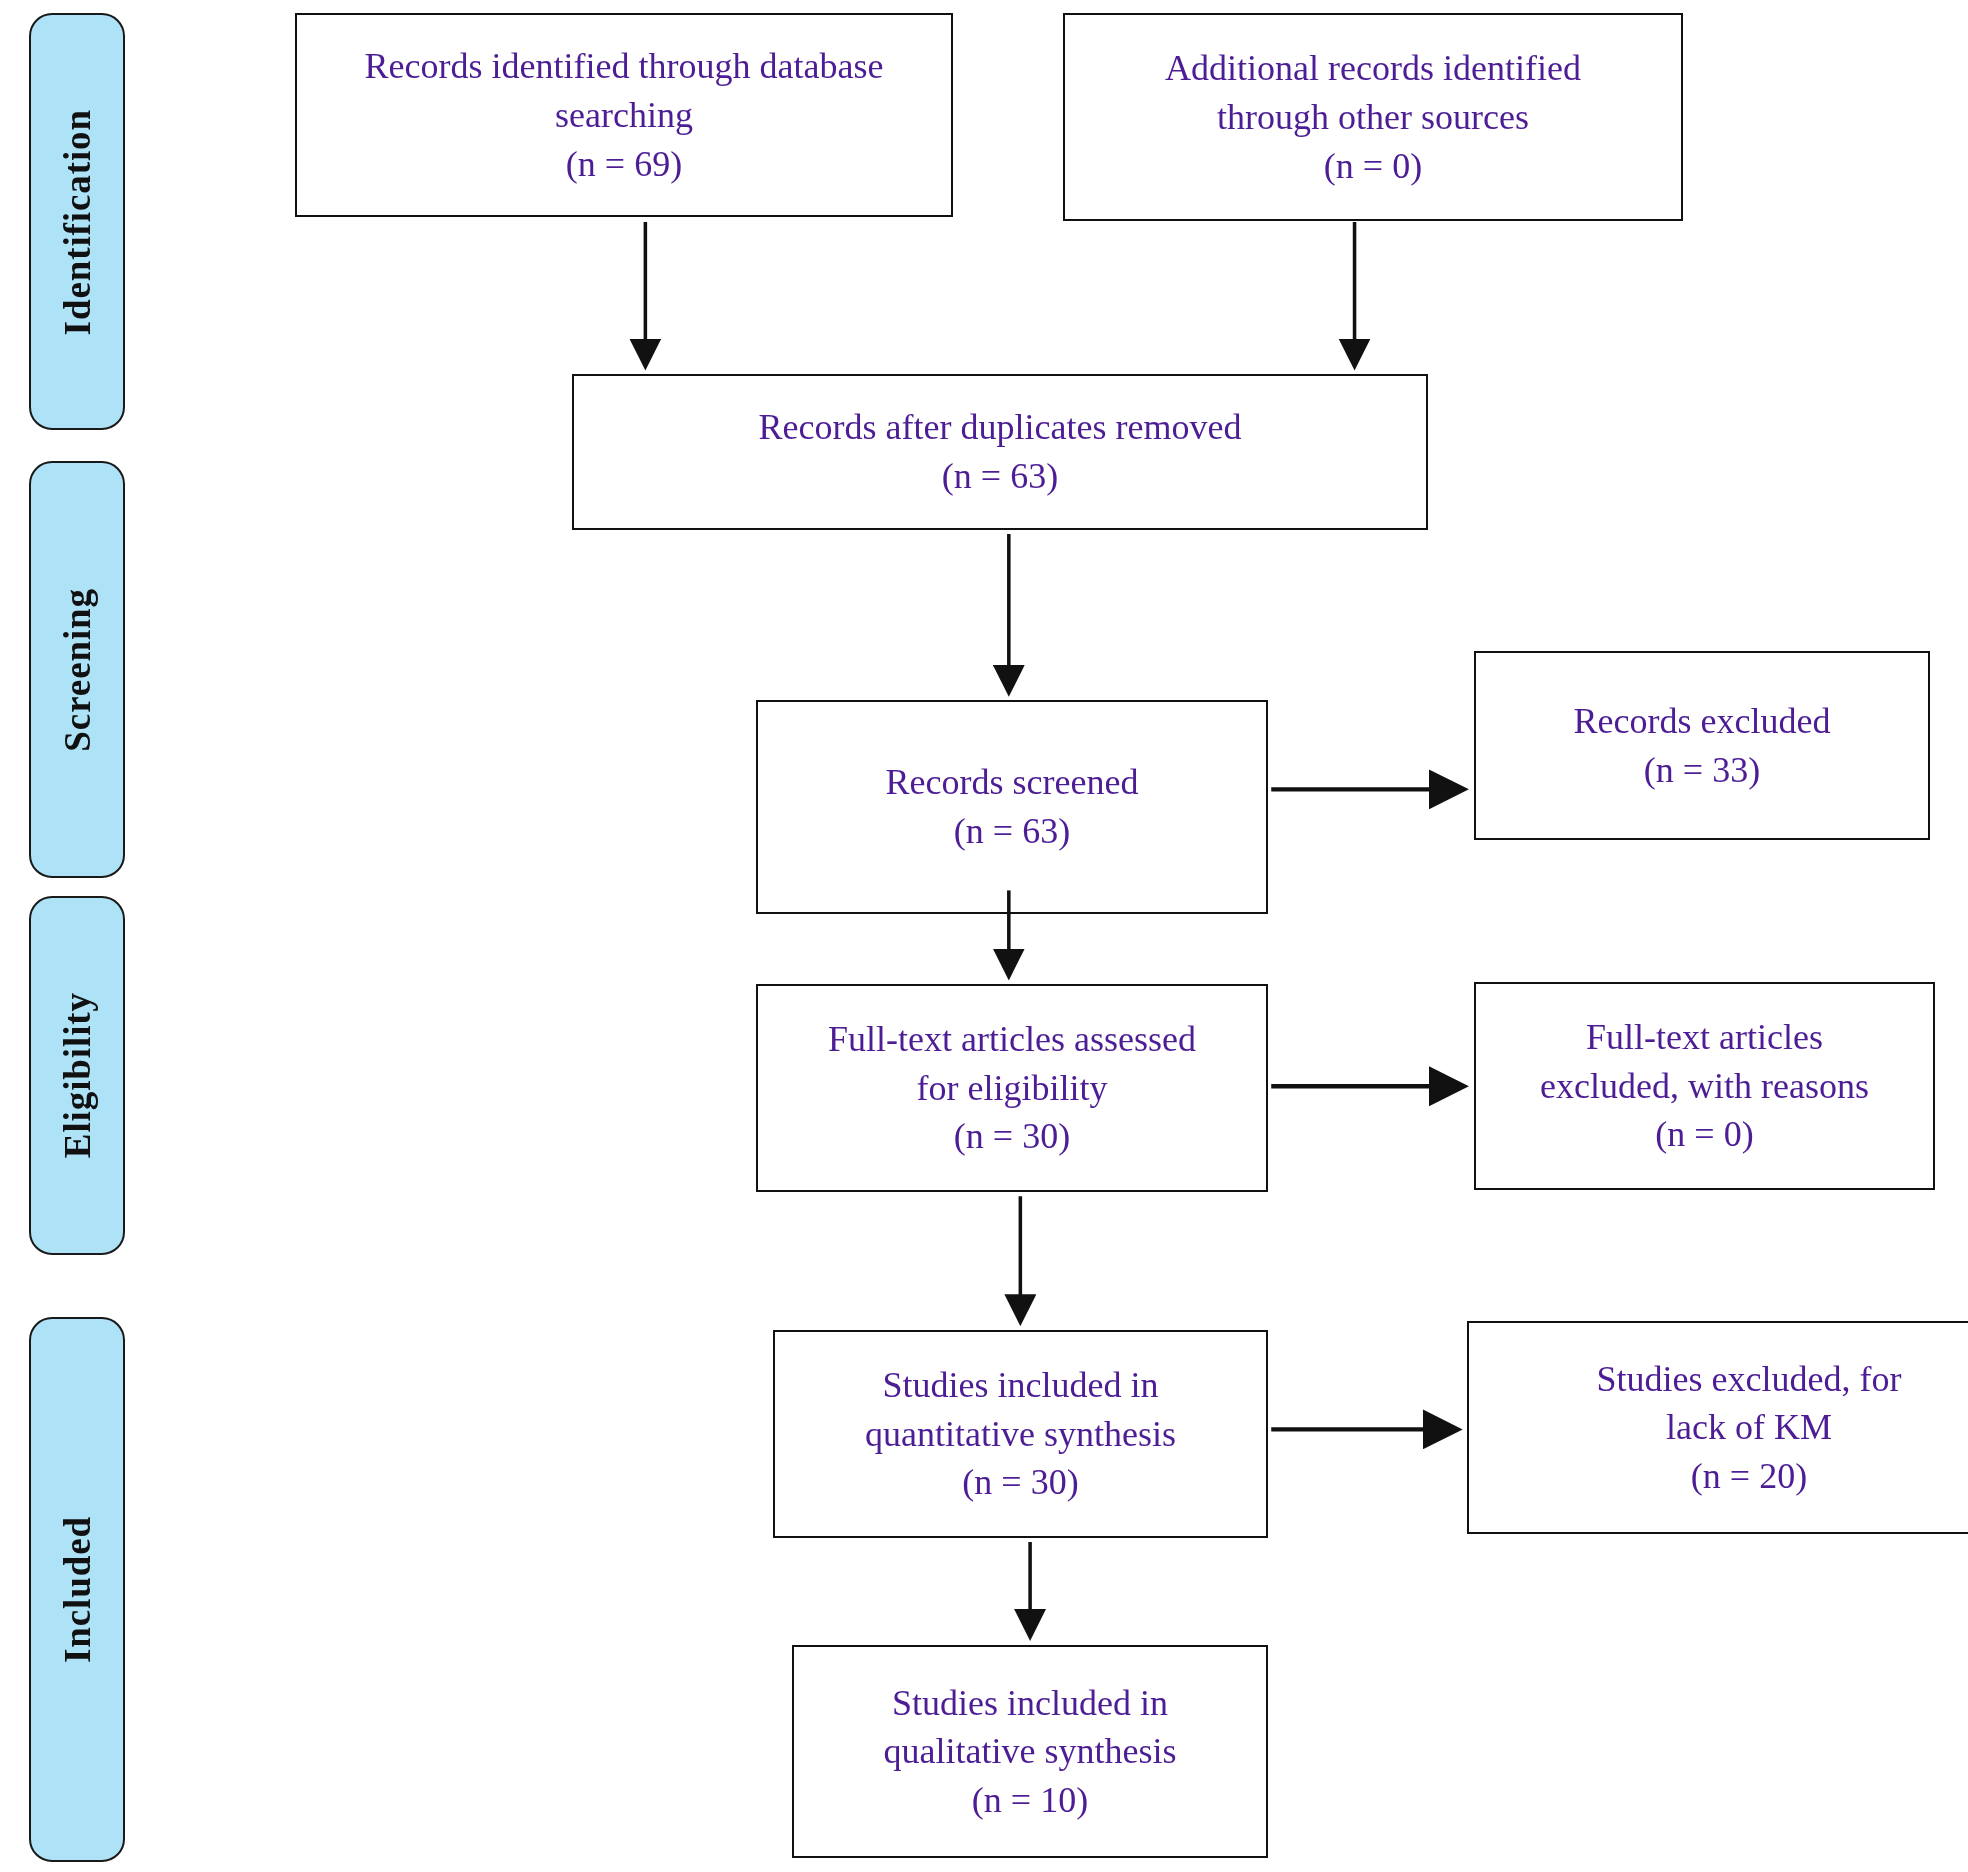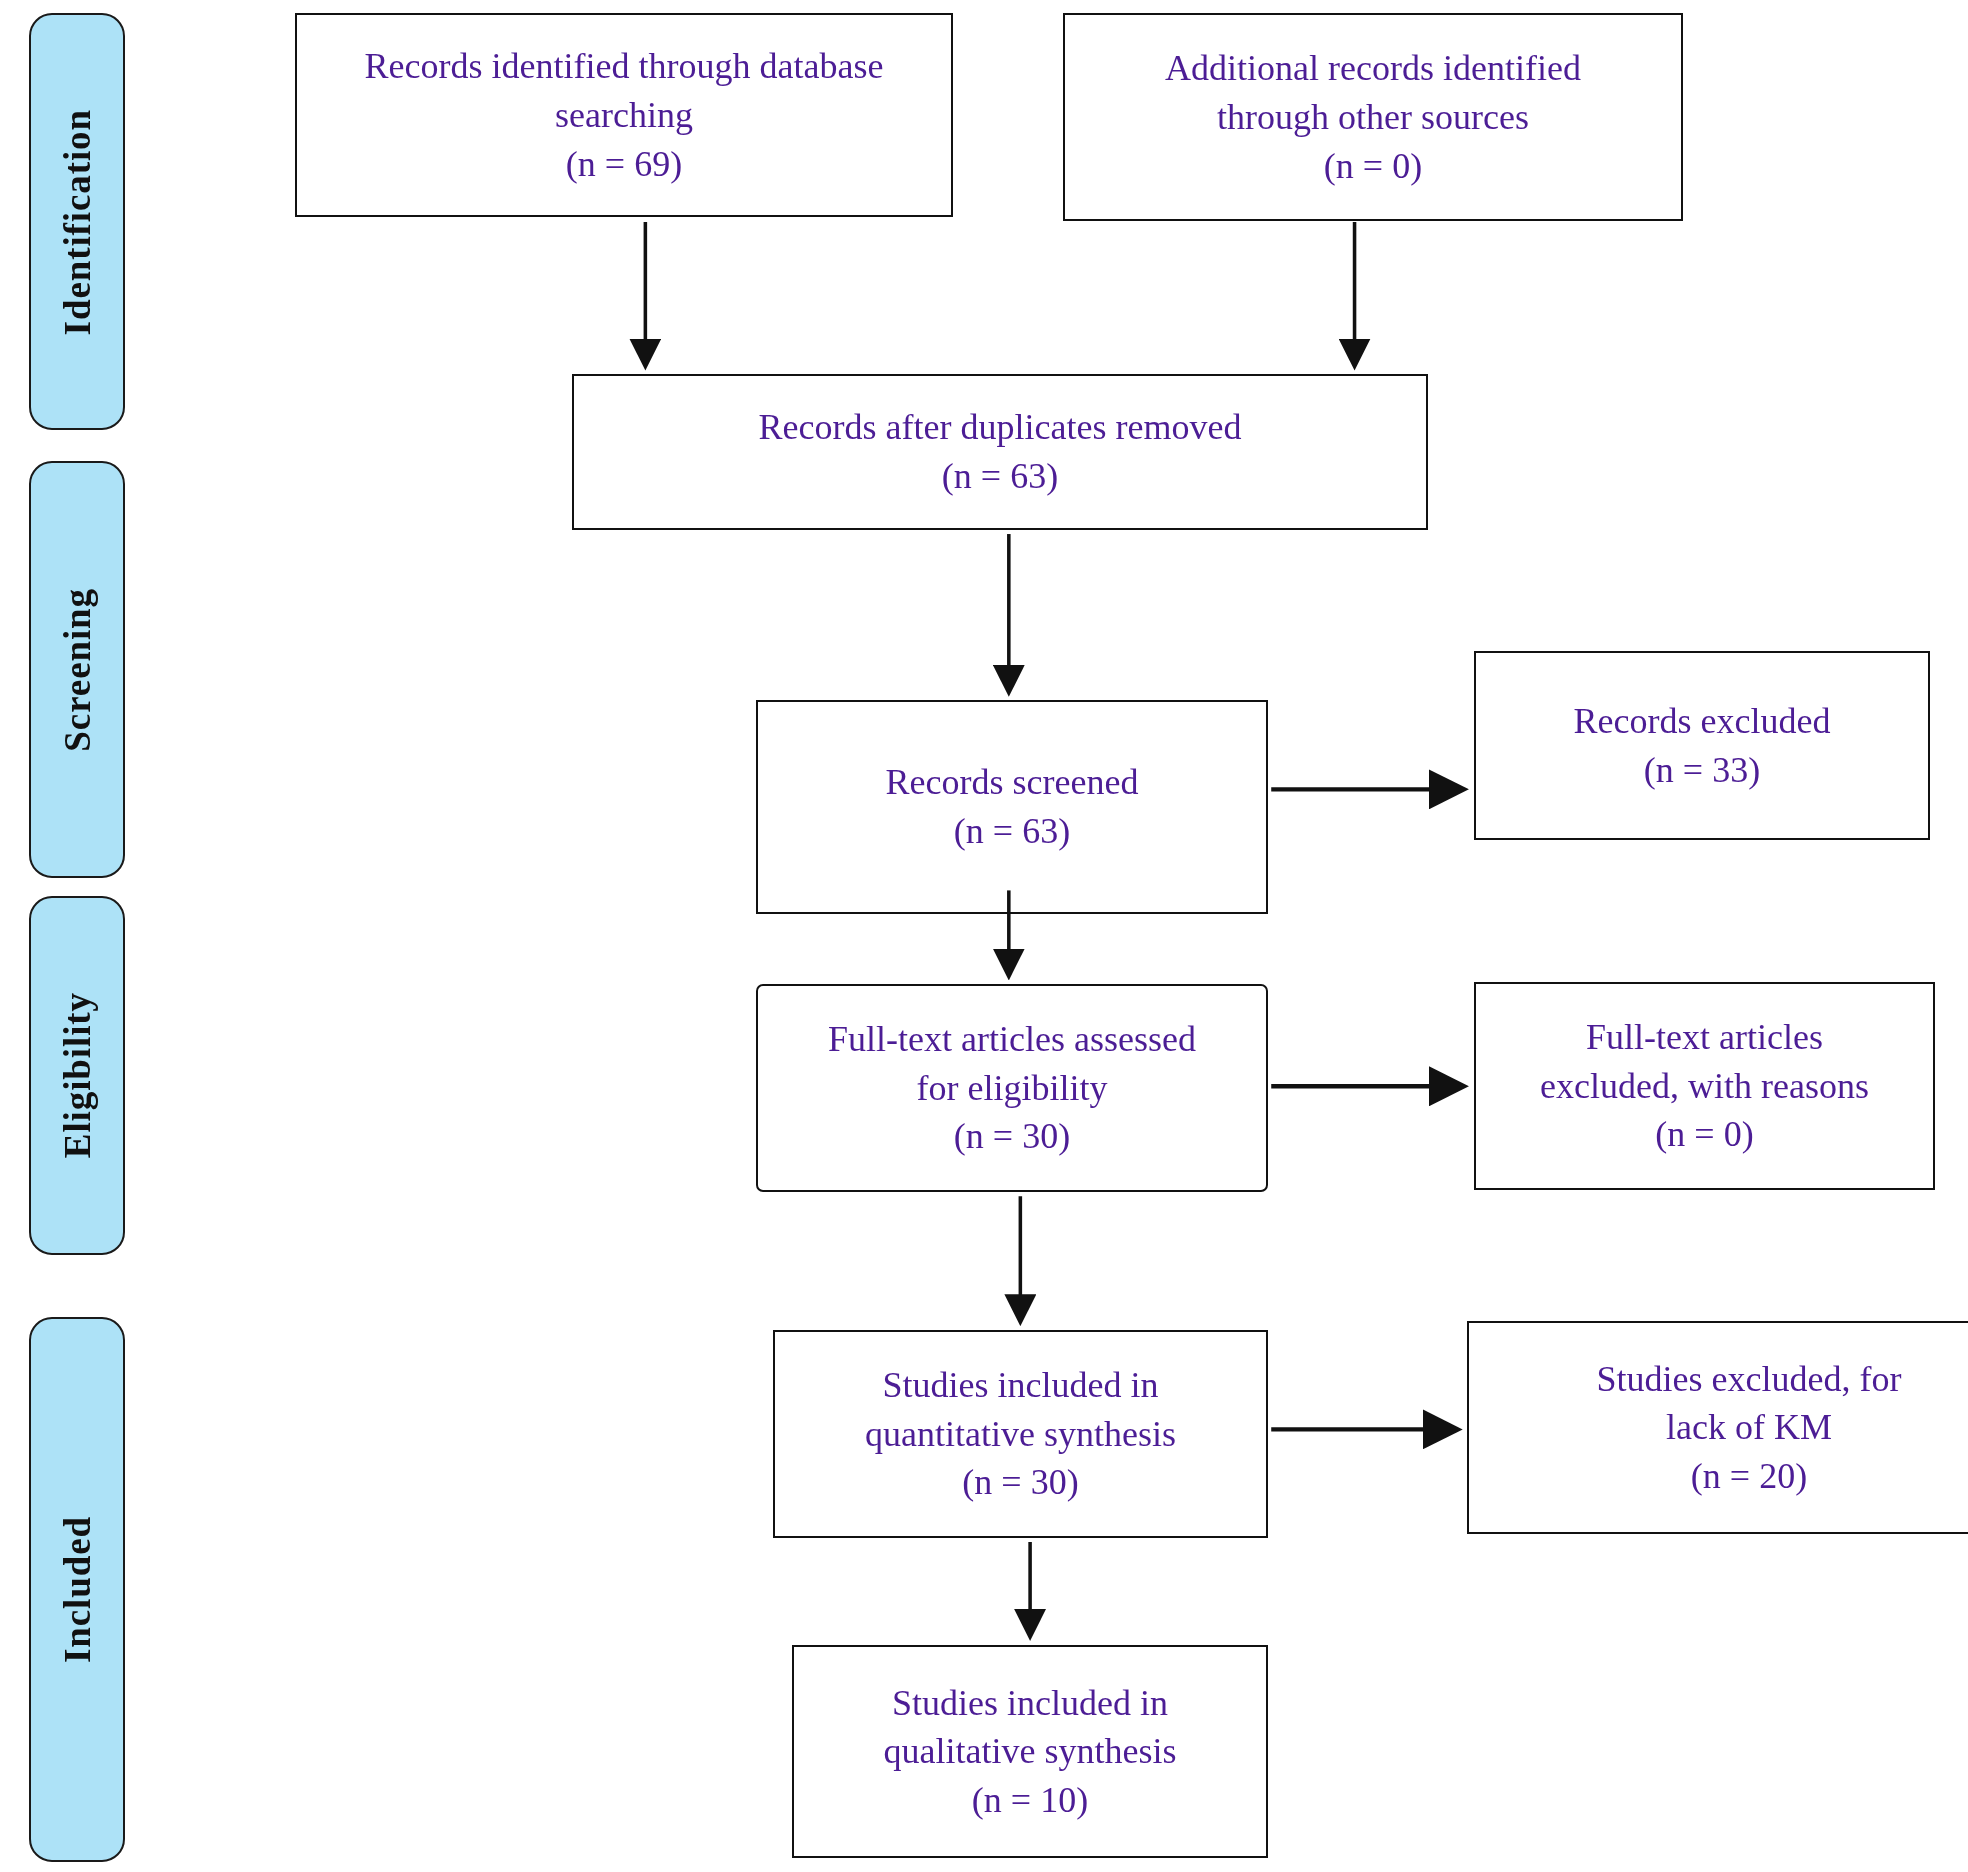--- a/index.html
+++ b/index.html
@@ -108,21 +108,21 @@
   <div class="flow-box" style="left:756px; top:700px; width:512px; height:214px;">
     <span class="flow-box-text">Records screened
 (n = 63)</span>
   </div>
 
   <div class="flow-box" style="left:1474px; top:651px; width:456px; height:189px;">
     <span class="flow-box-text">Records excluded
 (n = 33)</span>
   </div>
 
-  <div class="flow-box" style="left:756px; top:984px; width:512px; height:208px;border-radius:7px;">
+  <div class="flow-box" style="left:756px; top:984px; width:512px; height:208px;">
     <span class="flow-box-text">Full-text articles assessed
 for eligibility
 (n = 30)</span>
   </div>
 
   <div class="flow-box" style="left:1474px; top:982px; width:461px; height:208px;">
     <span class="flow-box-text">Full-text articles
 excluded, with reasons
 (n = 0)</span>
   </div>

